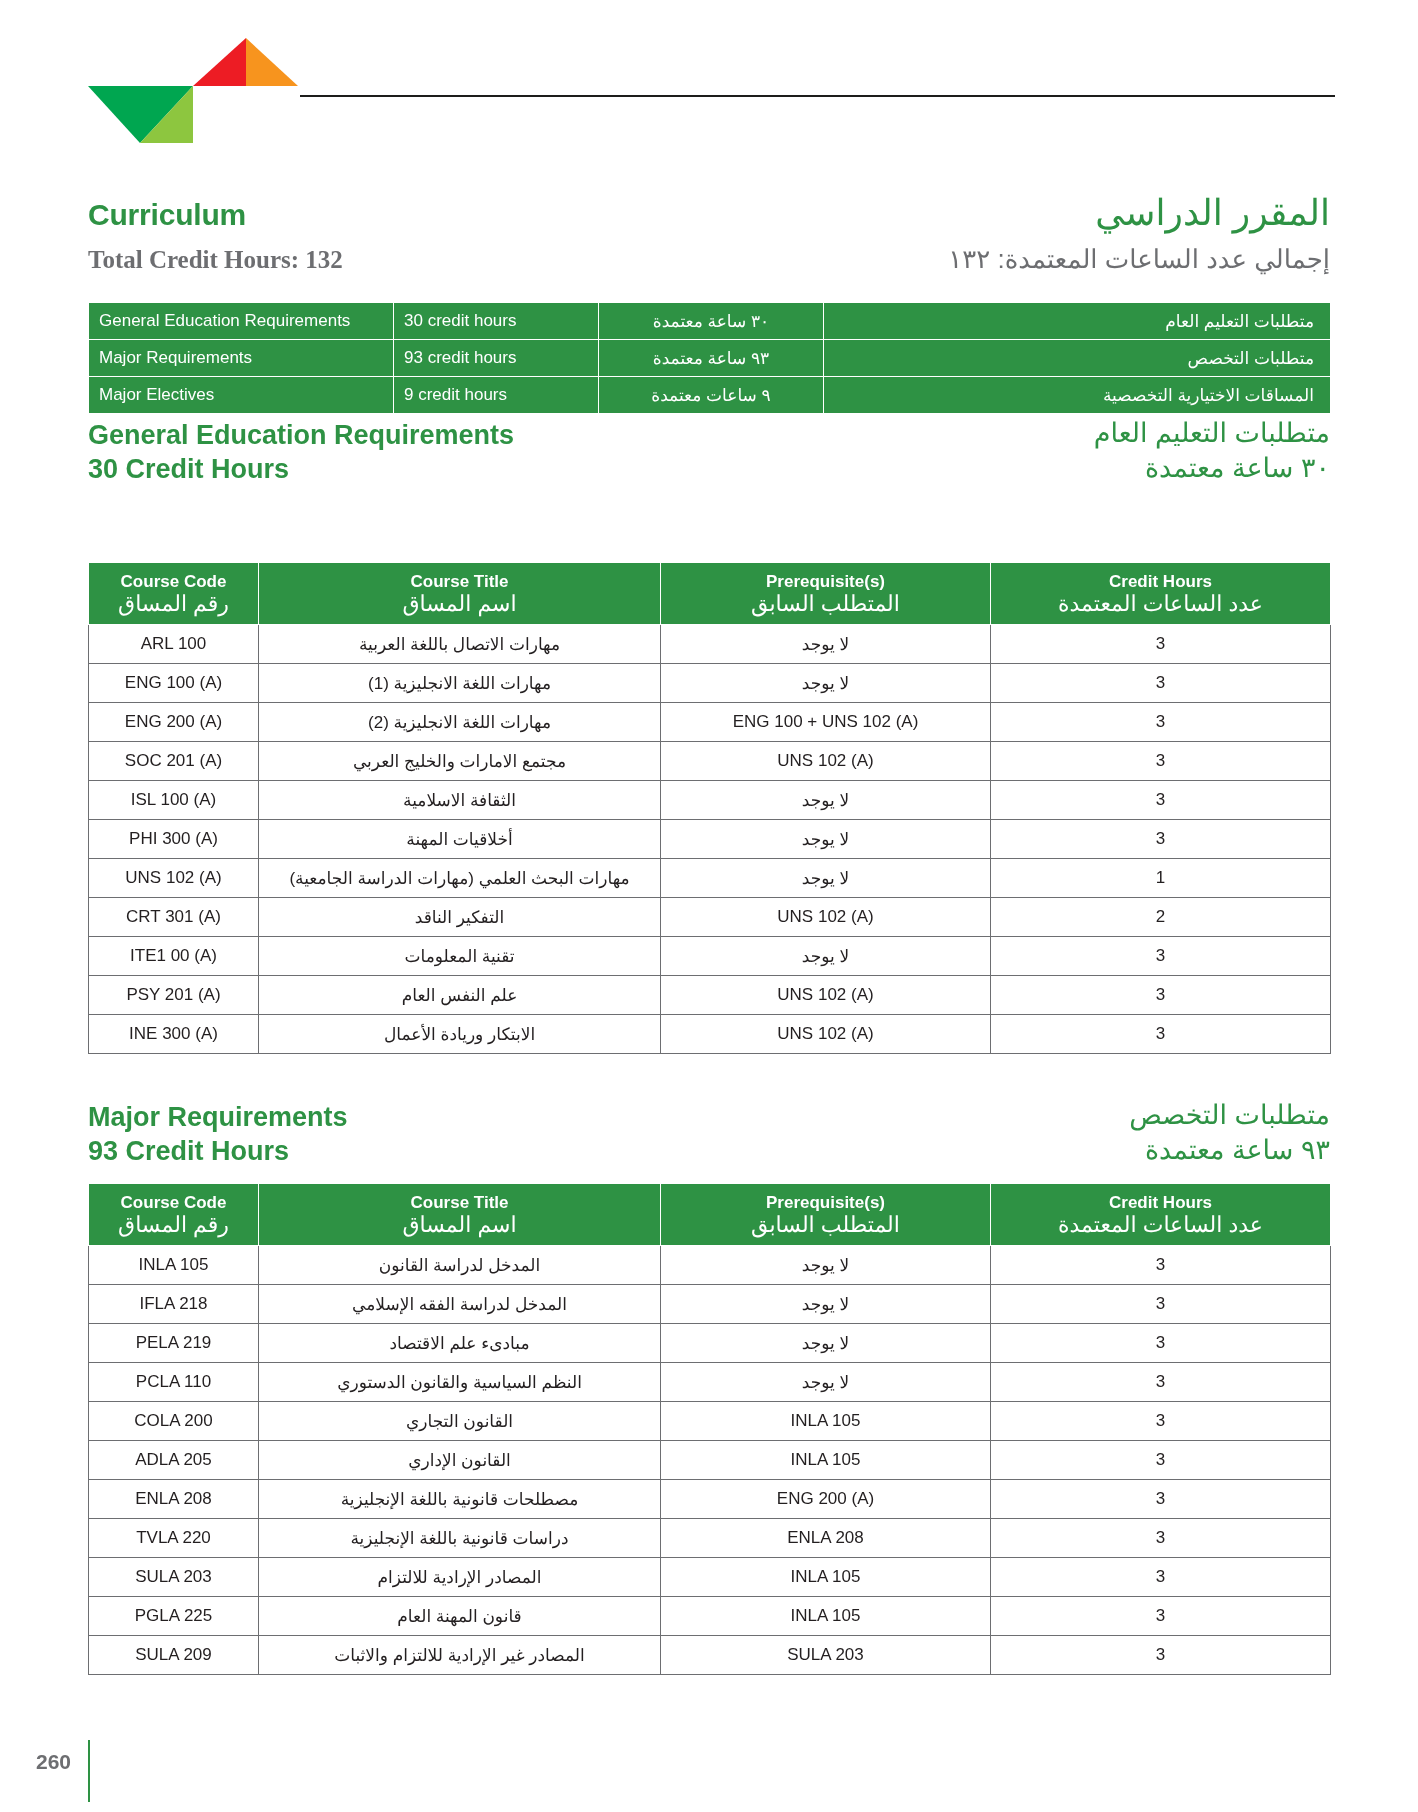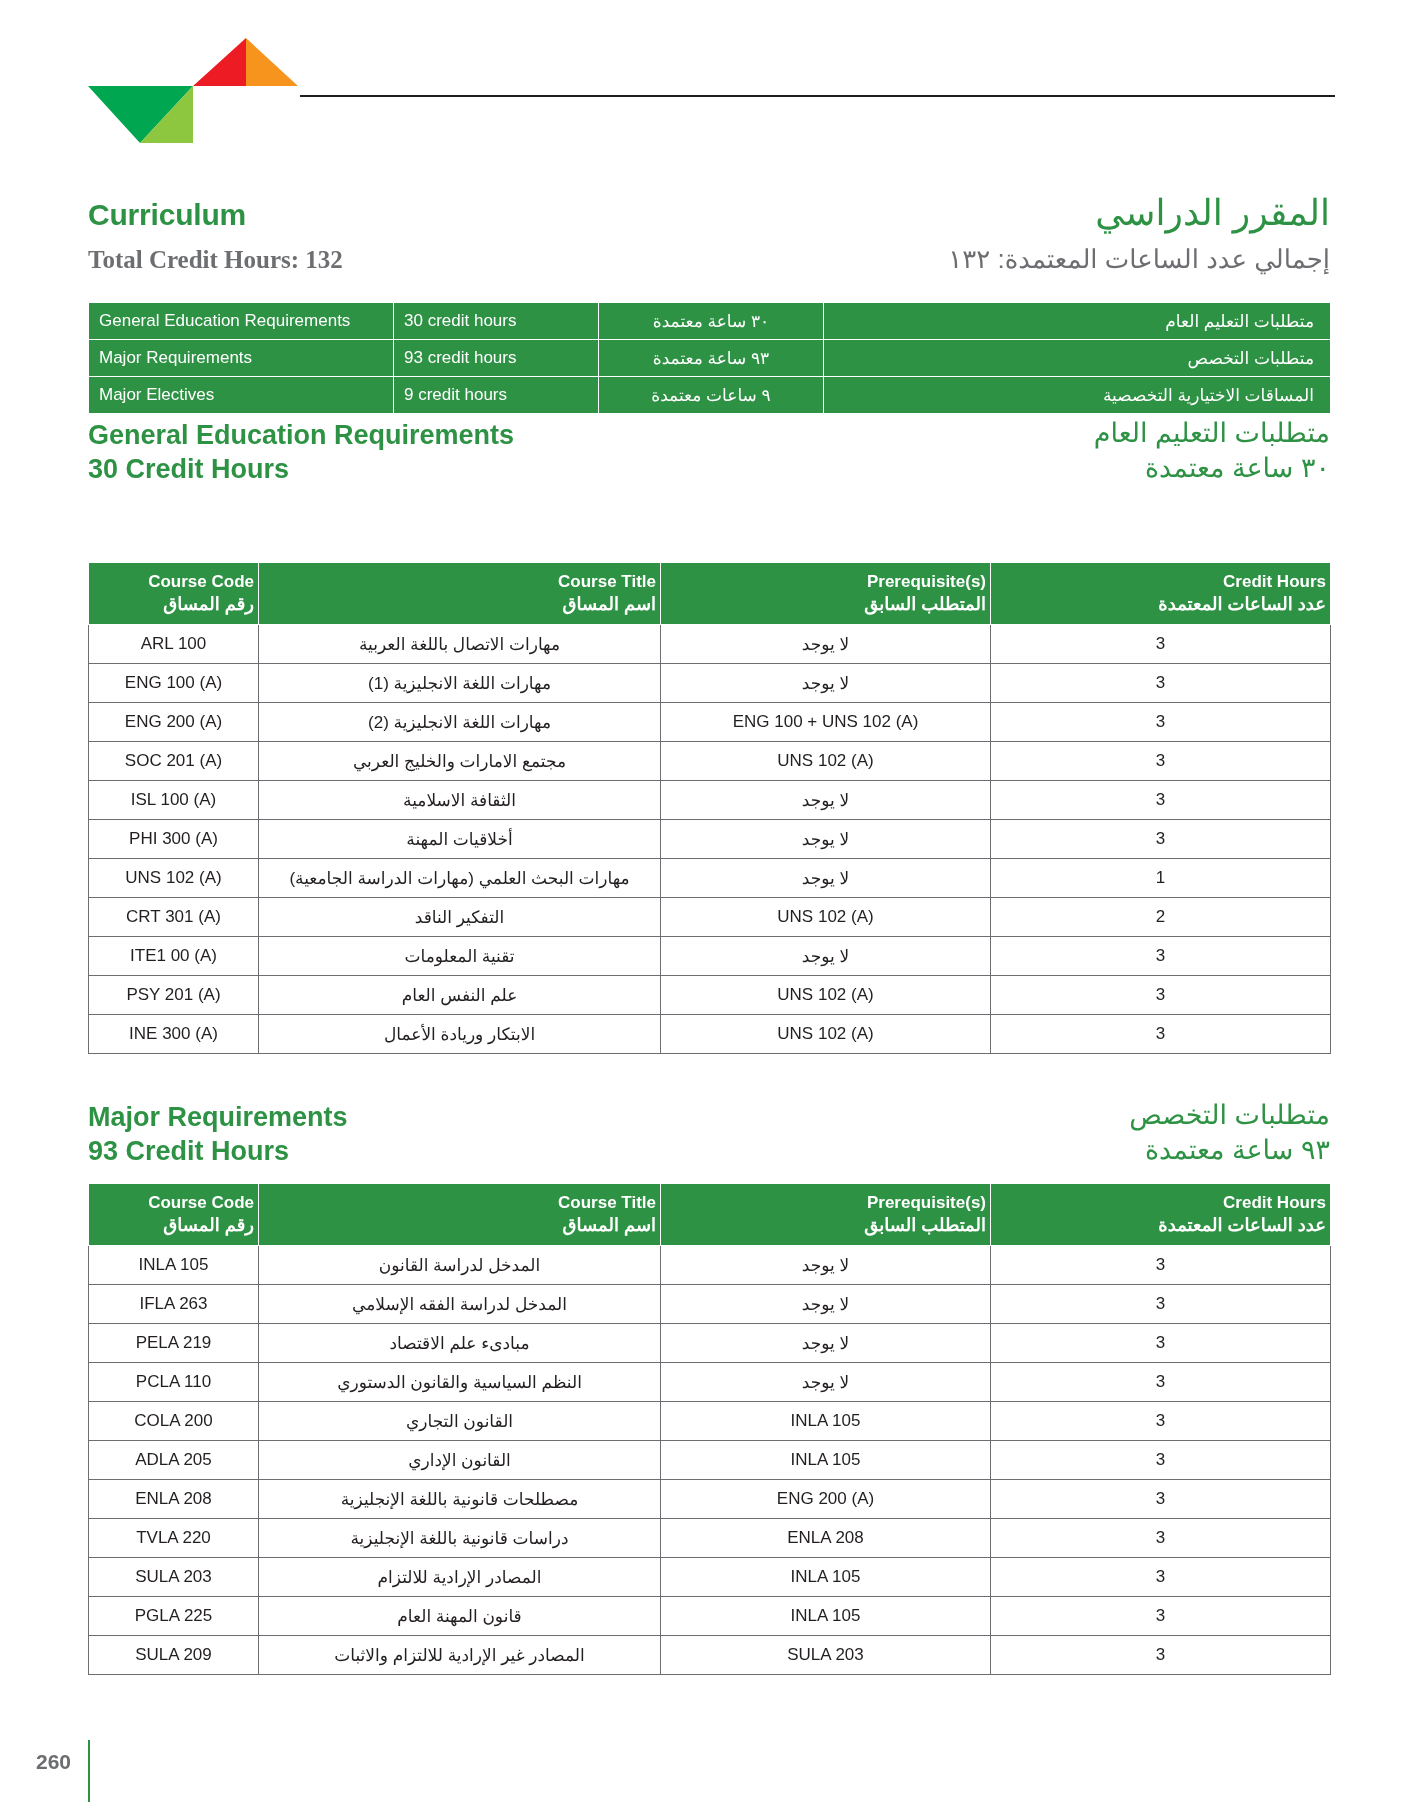--- a/index.html
+++ b/index.html
@@ -124,27 +124,27 @@
     table-layout: fixed;
   }
   .course-table th {
     background: #2e9244;
     color: #ffffff;
     border: 1px solid #ffffff;
     padding: 8px 4px 9px;
     font-size: 17px;
     font-weight: bold;
     line-height: 22px;
-    text-align: right;
+    text-align: center;
     vertical-align: middle;
   }
   .course-table th .ar {
     display: block;
-    font-weight: 700;
-    font-size: 18px;
+    font-weight: 400;
+    font-size: 22px;
     direction: rtl;
   }
   .course-table td {
     border: 1px solid #6d6e71;
     height: 39px;
     padding: 4px 8px;
     font-size: 17px;
     color: #231f20;
     text-align: center;
     vertical-align: middle;
@@ -374,21 +374,21 @@
       </tr>
     </thead>
     <tbody>
         <tr>
           <td>INLA 105</td>
           <td class="ar">المدخل لدراسة القانون</td>
           <td class="ar">لا يوجد</td>
           <td>3</td>
         </tr>
         <tr>
-          <td>IFLA 263</td>
+          <td>IFLA 218</td>
           <td class="ar">المدخل لدراسة الفقه الإسلامي</td>
           <td class="ar">لا يوجد</td>
           <td>3</td>
         </tr>
         <tr>
           <td>PELA 219</td>
           <td class="ar">مبادىء علم الاقتصاد</td>
           <td class="ar">لا يوجد</td>
           <td>3</td>
         </tr>

